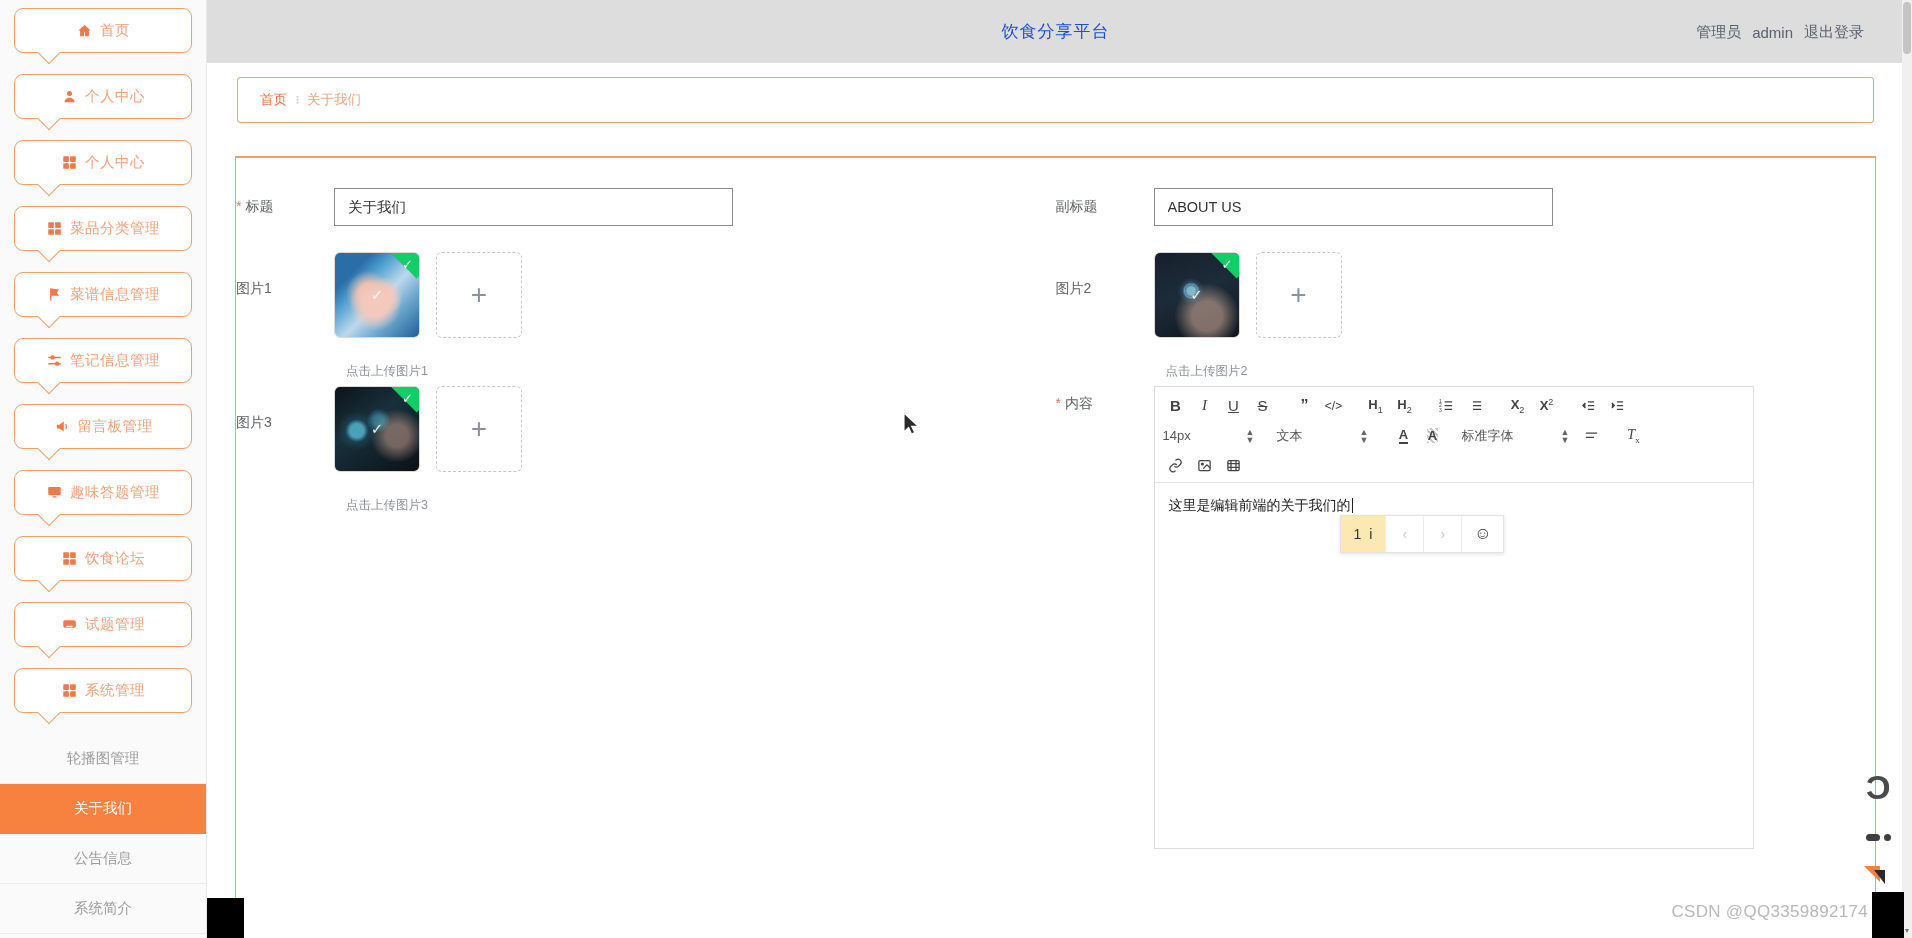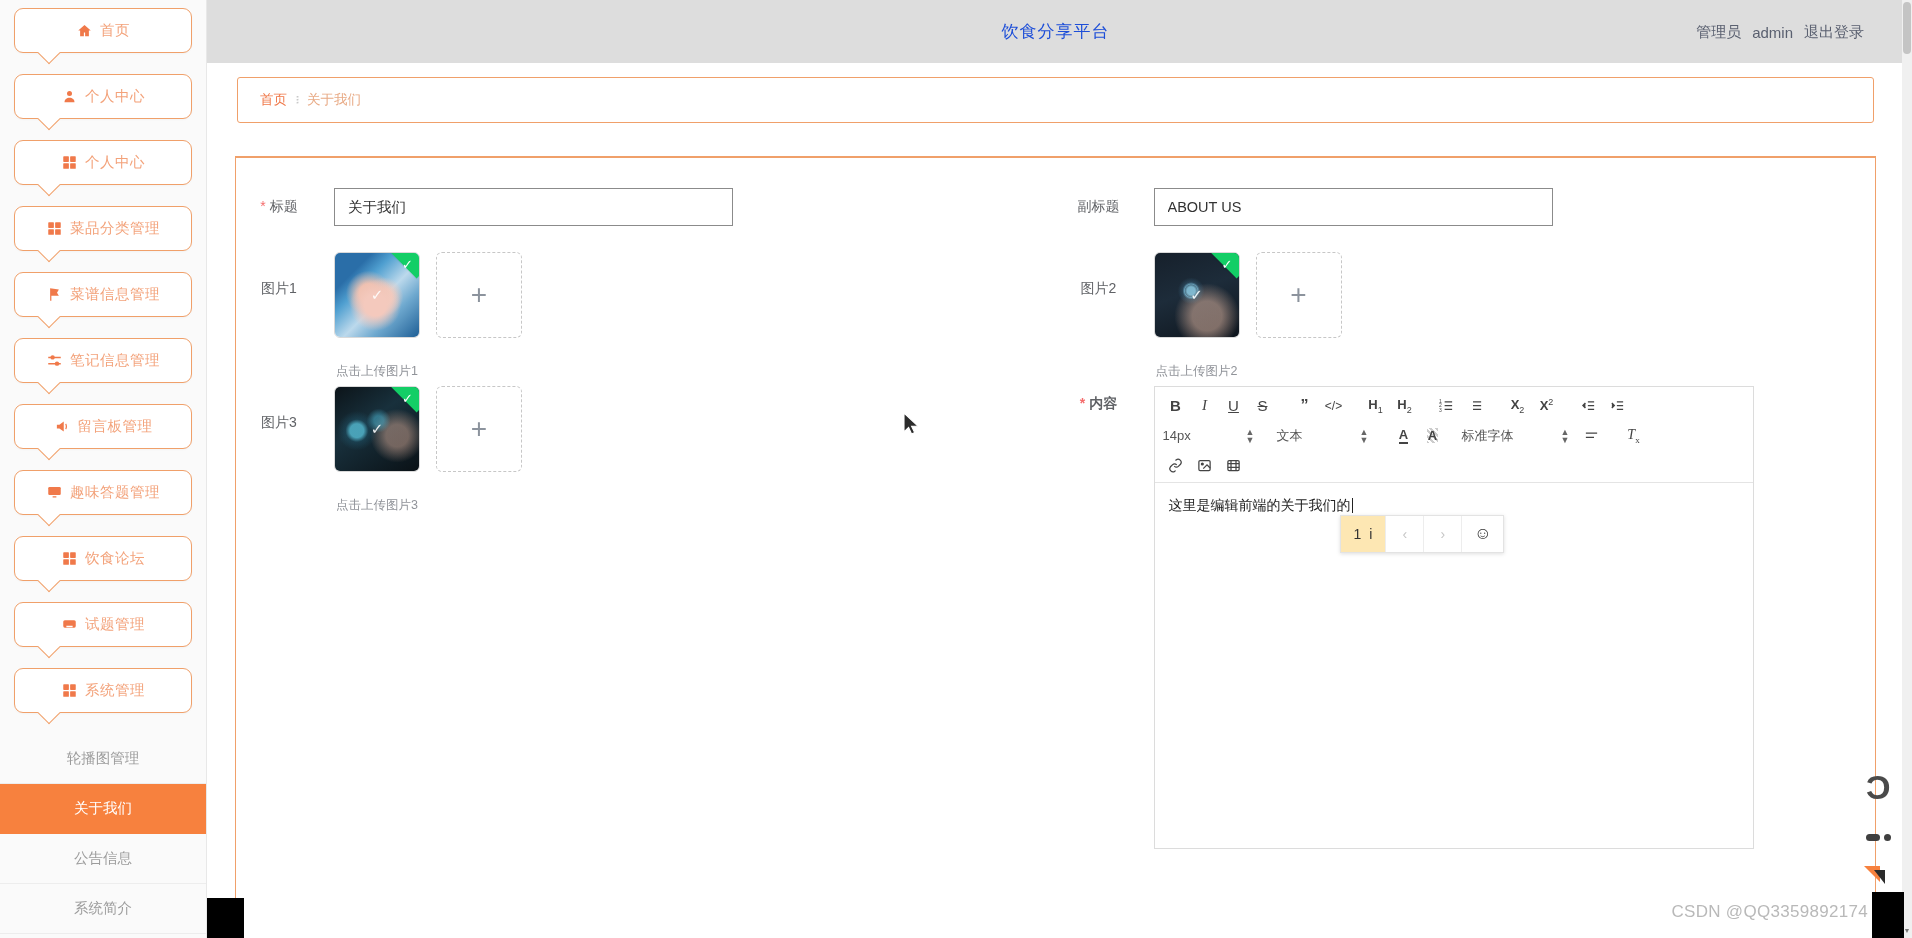--- a/index.html
+++ b/index.html
@@ -113,21 +113,21 @@
   }
 
   
   .row { display: flex; }
   .col { width: 50%; position: relative; }
 
   .field {
     display: flex; align-items: center;
   }
   .field-label {
-    width: 98px; text-align: center; padding-right: 12px;
+    width: 98px; text-align: left; padding-right: 12px;
     font-size: 14px; color: #606266; white-space: nowrap;
   }
   .req { color: #f56c6c; margin-right: 4px; }
   .text-input {
     width: 399px; height: 38px;
     border: 1px solid #8b8b8b;
     background: #fff;
     font-size: 14.5px; color: #333;
     padding: 0 13px;
     outline: none;
@@ -166,21 +166,21 @@
   .add-box {
     width: 86px; height: 86px;
     border: 1px dashed #c7c7c7;
     border-radius: 6px;
     display: flex; align-items: center; justify-content: center;
     color: #8c939d; font-size: 28px; font-weight: 300;
     background: #fff; cursor: pointer;
   }
   .upload-tip {
     font-size: 12.5px; color: #909399;
-    margin-top: 25px; margin-left: 2px;
+    margin-top: 25px; margin-left: 12px;
   }
 
   
   .img-hands {
     background:
       radial-gradient(circle at 48% 62%, #f4c9bd 0 16%, rgba(244,201,189,0) 38%),
       radial-gradient(circle at 40% 48%, #eebfae 0 14%, rgba(238,191,174,0) 34%),
       radial-gradient(circle at 58% 52%, #f0cbbe 0 12%, rgba(240,203,190,0) 30%),
       linear-gradient(135deg, #2a6ea8 0 22%, #4f9fd0 35%, #bcd9ec 55%, #6fa9cf 72%, #1f5f96 100%);
   }
@@ -540,21 +540,21 @@
                 </div>
                 <div class="add-box">+</div>
               </div>
               <div class="upload-tip">点击上传图片3</div>
             </div>
           </div>
         </div>
 
         <div class="col">
           <div class="editor-field">
-            <div class="field-label" style="padding-top:9px;font-weight:bold;">
+            <div class="field-label" style="padding-top:9px;">
               <span class="req">*</span><span>内容</span>
             </div>
 
             <div class="editor-box">
               <div class="ed-toolbar">
 
                 <div class="ed-line">
                   <div class="ed-btn">
                       <b style="font-size:15px">B</b>
                     </div>

